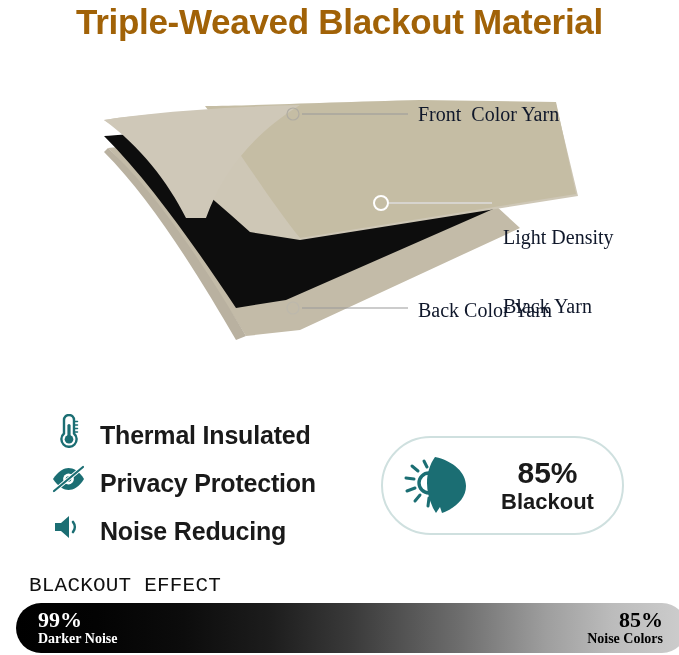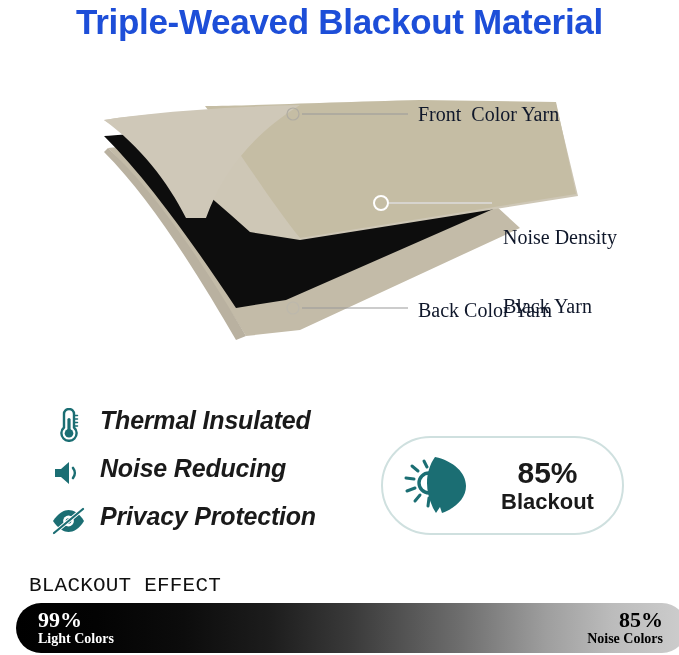--- a/index.html
+++ b/index.html
@@ -20,21 +20,21 @@
   .title {
     position: absolute;
     top: 2px;
     left: 0;
     width: 679px;
     text-align: center;
     font-family: "Liberation Sans", sans-serif;
     font-weight: bold;
     font-size: 35px;
     letter-spacing: -0.3px;
-    color: #1d4ed8;
+    color: #a16207;
     white-space: nowrap;
   }
 
   
   .diagram {
     position: absolute;
     top: 78px;
     left: 0;
     width: 679px;
     height: 280px;
@@ -55,24 +55,23 @@
 
   
   .features {
     position: absolute;
     left: 48px;
     top: 406px;
     width: 310px;
   }
   .feature-row {
     display: flex;
-    align-items: flex-start;
+    align-items: flex-end;
     height: 44px;
     margin-bottom: 4px;
-    font-style: italic;
   }
   .feature-icon {
     width: 40px;
     height: 38px;
     flex: 0 0 40px;
     display: flex;
     align-items: center;
     justify-content: center;
   }
   .feature-label {
@@ -211,21 +210,21 @@
     <g stroke="#9a9a9a" stroke-width="1.2" fill="none">
       <line x1="302" y1="230" x2="408" y2="230"></line>
       <circle cx="293" cy="230" r="6" stroke="#bdb8ac" fill="none"></circle>
     </g>
   </svg>
 </div>
 
 <div class="callout-text callout-front">Front  Color Yarn</div>
 
 <div class="callout-text callout-black">
-  <div>Noise Density</div>
+  <div>Light Density</div>
   <div>Black Yarn</div>
 </div>
 
 <div class="callout-text callout-back">Back Color Yarn</div>
 
 <div class="features">
 
   <div class="feature-row">
     <span class="feature-icon">
       <svg width="28" height="34" viewBox="0 0 28 34" xmlns="http://www.w3.org/2000/svg">
@@ -238,39 +237,39 @@
           <line x1="20.5" y1="14.5" x2="23.5" y2="14.5"></line>
           <line x1="20.5" y1="18" x2="23.5" y2="18"></line>
         </g>
       </svg>
     </span>
     <span class="feature-label">Thermal Insulated</span>
   </div>
 
   <div class="feature-row">
     <span class="feature-icon">
-      <svg width="32" height="28" viewBox="0 0 32 28" xmlns="http://www.w3.org/2000/svg">
-        <path d="M3 10 h6 L17 3 v22 L9 18 H3 Z" fill="#1b6e73"></path>
-        <path d="M21 9 a8 8 0 0 1 0 10" fill="none" stroke="#1b6e73" stroke-width="2.6" stroke-linecap="round"></path>
-      </svg>
-    </span>
-    <span class="feature-label">Noise Reducing</span>
-  </div>
-
-  <div class="feature-row">
-    <span class="feature-icon">
       <svg width="36" height="28" viewBox="0 0 36 28" xmlns="http://www.w3.org/2000/svg">
         <path d="M3 14 C8 6 14.5 3 18.5 3 C23 3 29.5 6 34 14 C29.5 22 23 25 18.5 25 C14.5 25 8 22 3 14 Z" fill="#1b6e73"></path>
         <circle cx="18.5" cy="14" r="5.4" fill="#ffffff"></circle>
         <circle cx="18.5" cy="14" r="2.8" fill="#1b6e73"></circle>
         <line x1="4" y1="26" x2="33" y2="2" stroke="#ffffff" stroke-width="4" stroke-linecap="round"></line>
         <line x1="4" y1="26" x2="33" y2="2" stroke="#1b6e73" stroke-width="2.2" stroke-linecap="round"></line>
       </svg>
     </span>
     <span class="feature-label">Privacy Protection</span>
+  </div>
+
+  <div class="feature-row">
+    <span class="feature-icon">
+      <svg width="32" height="28" viewBox="0 0 32 28" xmlns="http://www.w3.org/2000/svg">
+        <path d="M3 10 h6 L17 3 v22 L9 18 H3 Z" fill="#1b6e73"></path>
+        <path d="M21 9 a8 8 0 0 1 0 10" fill="none" stroke="#1b6e73" stroke-width="2.6" stroke-linecap="round"></path>
+      </svg>
+    </span>
+    <span class="feature-label">Noise Reducing</span>
   </div>
 
 </div>
 
 <div class="badge">
   <span class="badge-icon">
     <svg width="74" height="66" viewBox="0 0 74 66" xmlns="http://www.w3.org/2000/svg">
       <g stroke="#1b6e73" stroke-width="3" stroke-linecap="round">
         <line x1="22" y1="8" x2="25" y2="14"></line>
         <line x1="10" y1="13" x2="16" y2="18"></line>
@@ -288,19 +287,19 @@
     <span class="badge-pct">85%</span>
     <span class="badge-word">Blackout</span>
   </span>
 </div>
 
 <div class="effect-heading">BLACKOUT EFFECT</div>
 
 <div class="gradient-bar">
   <span class="bar-left">
     <span class="bar-pct">99%</span>
-    <span class="bar-sub">Light Colors</span>
+    <span class="bar-sub">Darker Noise</span>
   </span>
   <span class="bar-right">
     <span class="bar-pct">85%</span>
     <span class="bar-sub">Noise Colors</span>
   </span>
 </div>
 
 </body></html>

